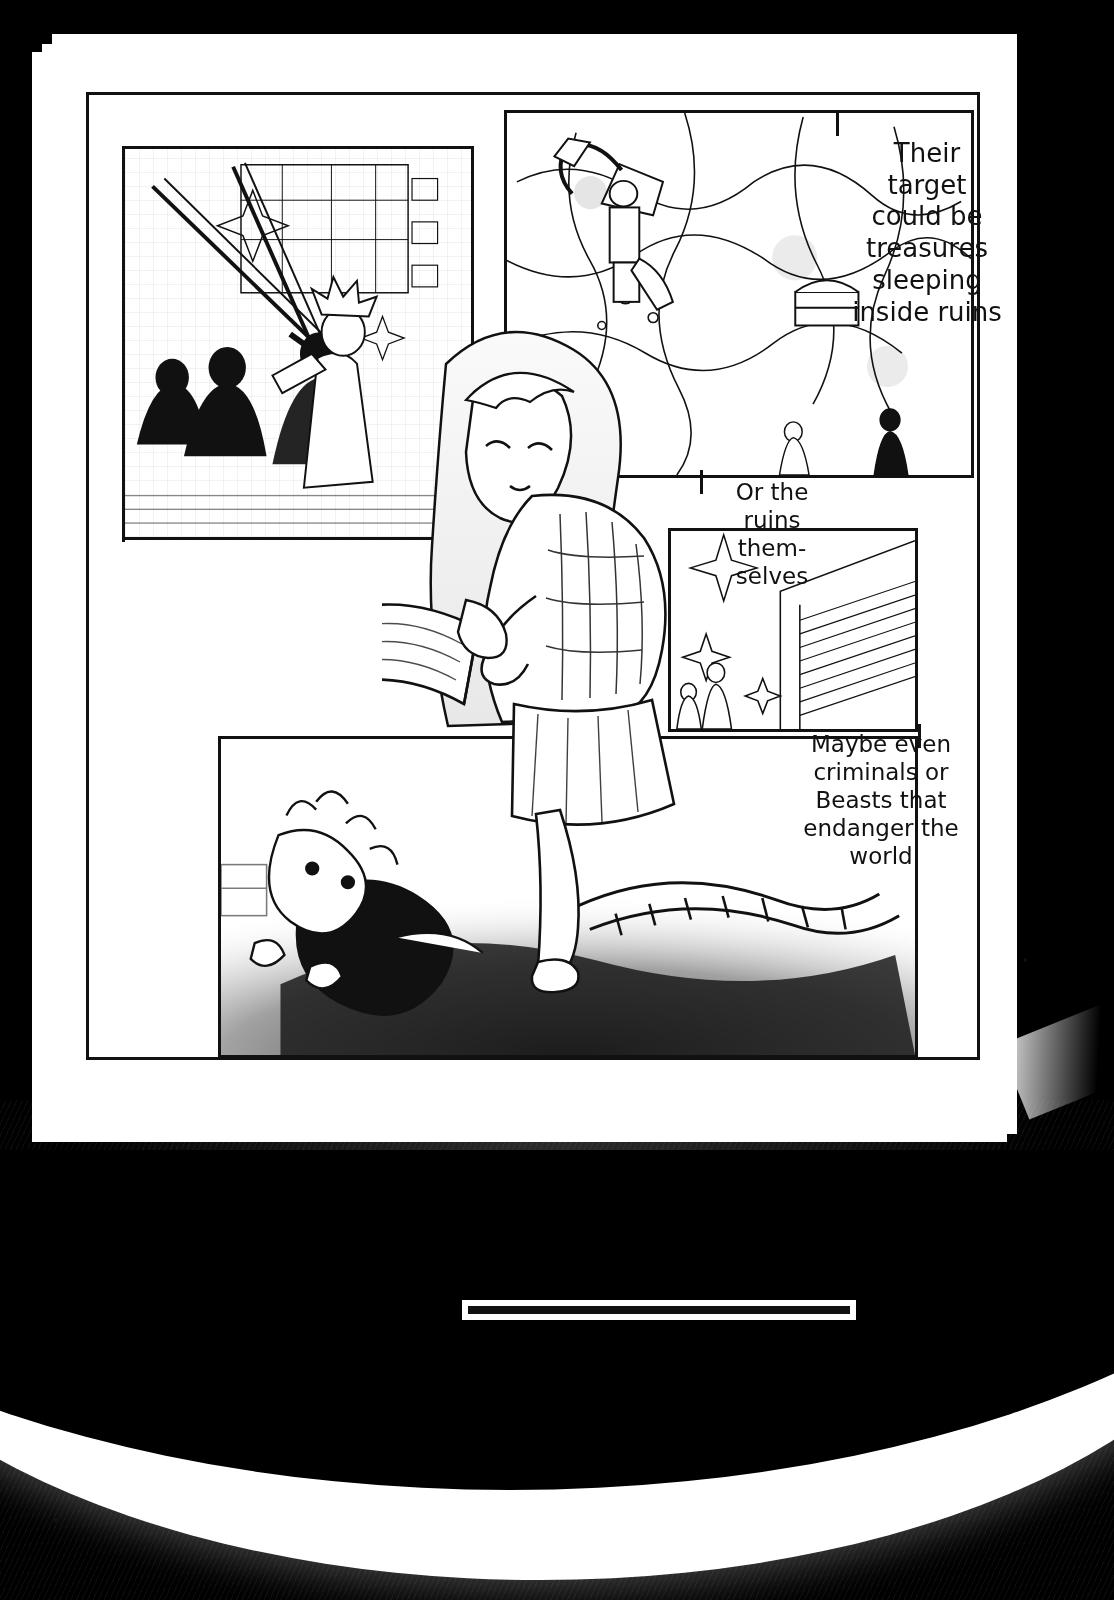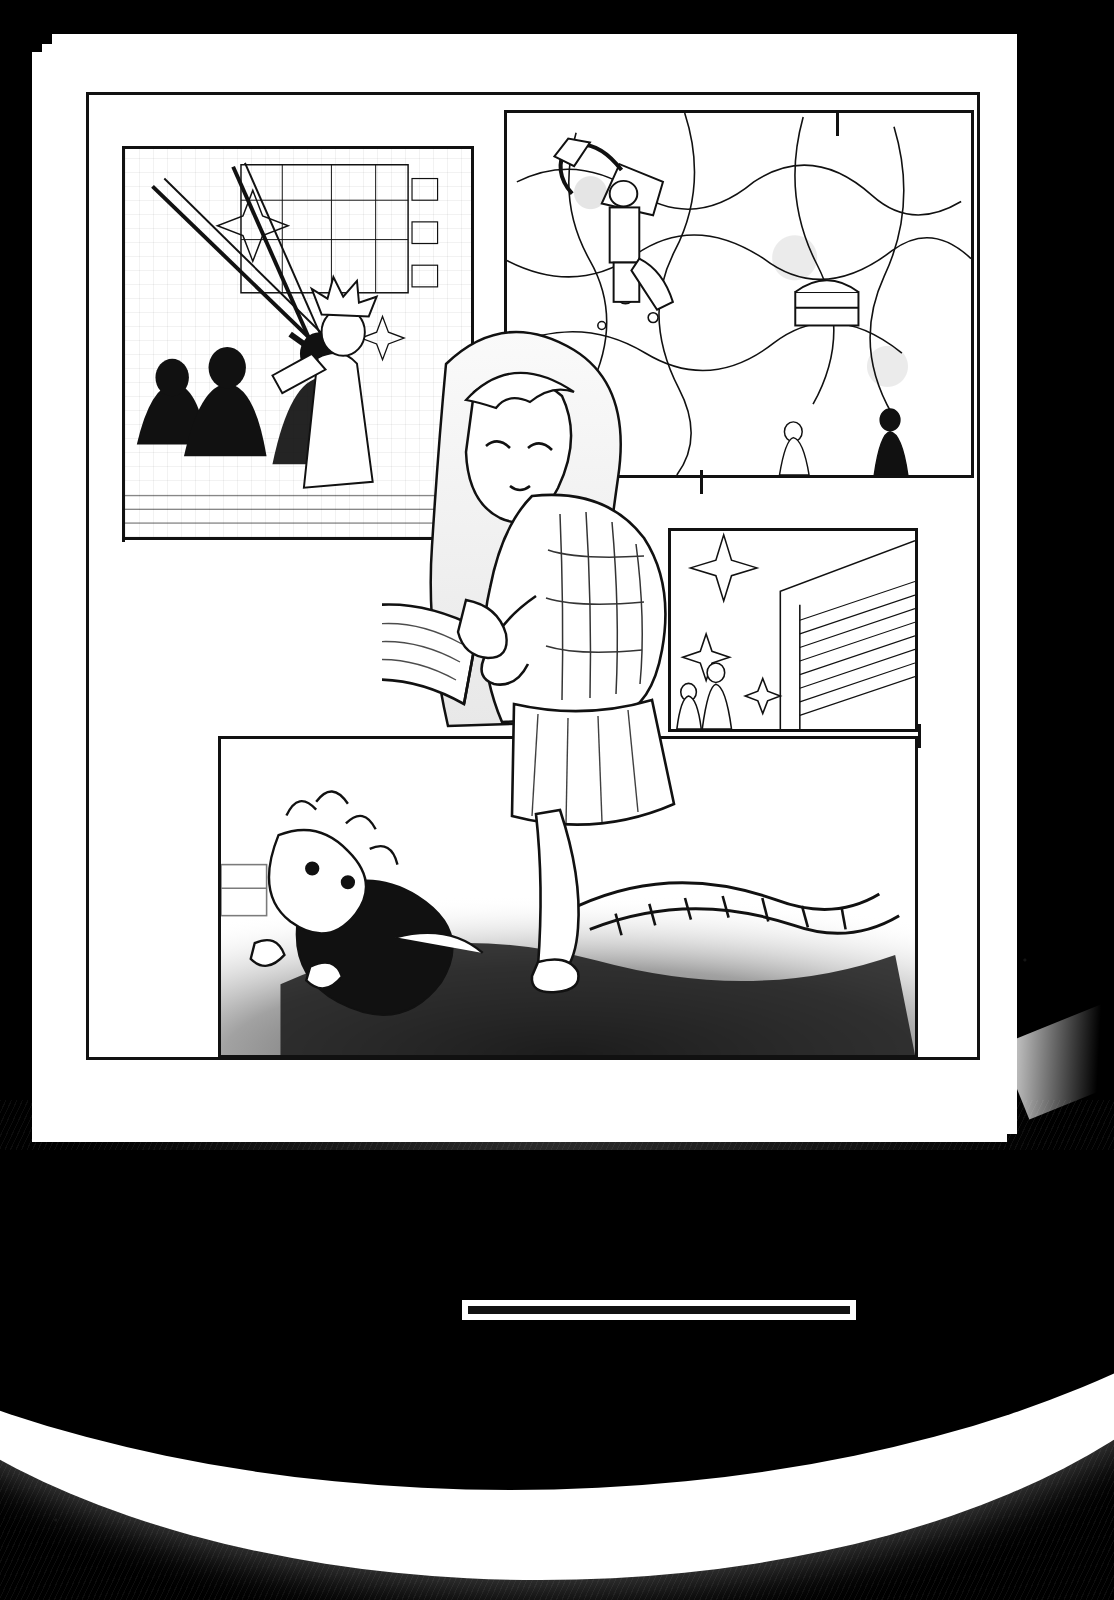--- a/index.html
+++ b/index.html
@@ -499,26 +499,29 @@
       <g stroke="#111" stroke-width="1.3" fill="none" opacity="0.75">
         <path d="M-34 330 q56 -18 114 14"></path>
         <path d="M-38 348 q58 -18 116 14"></path>
         <path d="M-42 366 q58 -18 116 14"></path>
       </g>
 
       <path d="M84 300 q32 6 40 34 q4 24 -18 24 q-24 -2 -30 -26z" fill="#ffffff" stroke="#111" stroke-width="2.4"></path>
     </svg>
   </div>
 
+  <div class="narration narr-target">Their target could be treasures sleeping inside ruins</div>
   <div class="leader" style="left:836px; top:110px; width:3px; height:26px;"></div>
 
   <div class="leader" style="left:122px; top:516px; width:3px; height:26px;"></div>
 
+  <div class="narration narr-ruins">Or the ruins them- selves</div>
   <div class="leader" style="left:700px; top:470px; width:3px; height:24px;"></div>
 
+  <div class="narration narr-beasts">Maybe even criminals or Beasts that endanger the world</div>
   <div class="leader" style="left:918px; top:724px; width:3px; height:24px;"></div>
 
   <div class="grain-fade"></div>
   <div class="crescent"></div>
   <div class="edge-strip"></div>
 
   <div class="title-rule-outline"></div>
   <div class="title-rule"></div>
 
 </div>

